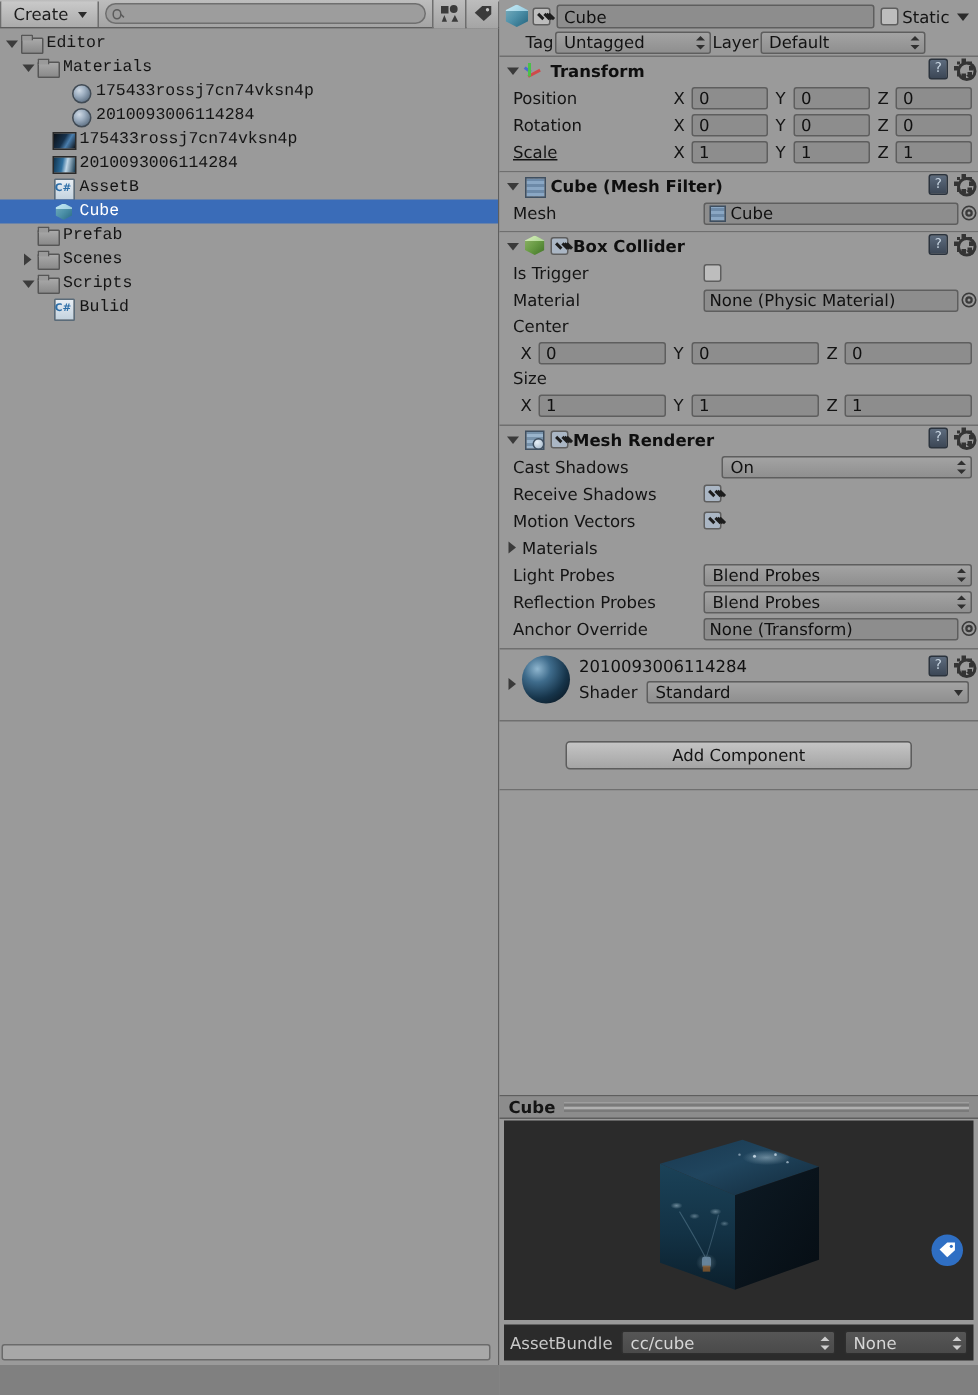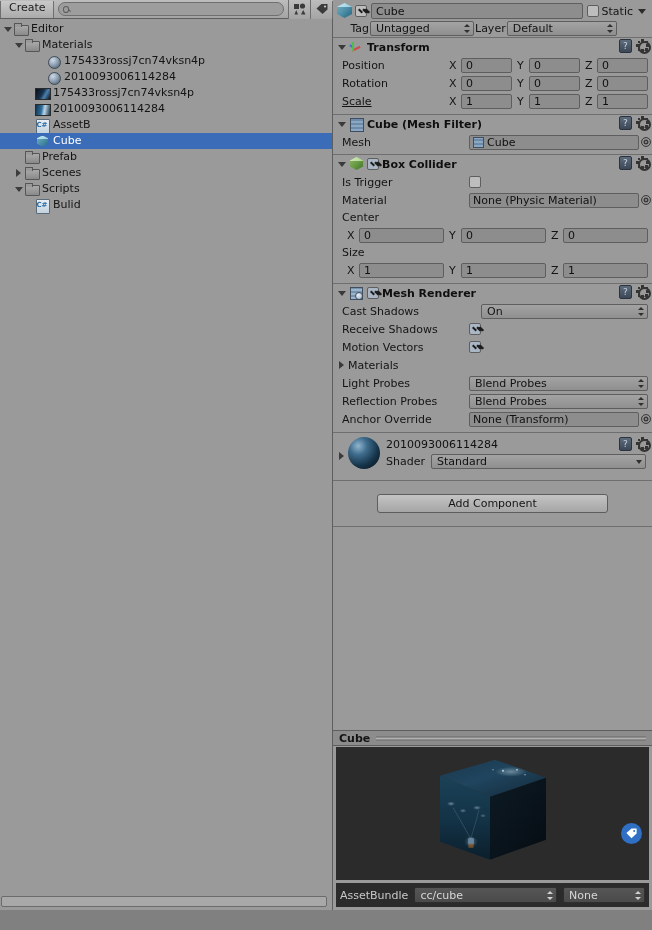--- a/index.html
+++ b/index.html
@@ -19,21 +19,21 @@
     position:absolute;left:0;top:0;width:333px;height:19px;
     background:linear-gradient(#bdbdbd,#a4a4a4);
     border-bottom:1px solid #5e5e5e;
     display:flex;align-items:center;
   }
   .tb-sep{width:1px;height:17px;background:#6e6e6e;}
   .create-btn{
     height:17px;padding:0 7px 0 8px;display:flex;align-items:center;gap:6px;
     background:linear-gradient(#c9c9c9,#ababab);
     border-right:1px solid #6e6e6e;
-    font-size:11px;color:#1c1c1c;flex-direction:column;
+    font-size:11px;color:#1c1c1c;
   }
   .create-btn .caret{
     width:0;height:0;border-left:3px solid transparent;border-right:3px solid transparent;
     border-top:4px solid #2b2b2b;margin-top:1px;
   }
   .search-wrap{flex:1;display:flex;align-items:center;padding:0 4px;}
   .search-box{
     flex:1;height:14px;border-radius:7px;
     background:#9d9d9d;border:1px solid #6f6f6f;
     display:flex;align-items:center;padding-left:4px;
@@ -58,21 +58,21 @@
   .tree{
     position:absolute;left:0;top:19px;width:333px;height:891px;
     background:#9a9a9a;
     border-right:1px solid #5e5e5e;
     overflow:hidden;
   }
   .tree-inner{padding-top:2px;}
   .row{height:16px;display:flex;align-items:center;position:relative;}
   .row.sel{background:#3a6cb8;}
   .row.sel .label{color:#ffffff;}
-  .label{font-size:11px;color:#141414;white-space:nowrap;line-height:16px;}
+  .label{font-size:11px;color:#141414;white-space:nowrap;line-height:16px;font-family:Liberation Mono, monospace;}
   .arrow{width:11px;height:16px;display:flex;align-items:center;justify-content:center;flex:0 0 11px;}
   .arrow i{display:block;width:0;height:0;}
   .arrow.down i{border-left:4px solid transparent;border-right:4px solid transparent;border-top:5px solid #3c3c3c;}
   .arrow.right i{border-top:4px solid transparent;border-bottom:4px solid transparent;border-left:5px solid #3c3c3c;}
   .ico{width:15px;height:13px;margin-right:3px;flex:0 0 15px;position:relative;}
 
   
   .ico.folder::before{
     content:"";position:absolute;left:1px;top:2px;width:13px;height:9px;
     background:linear-gradient(#a9a9a9,#8a8a8a);

